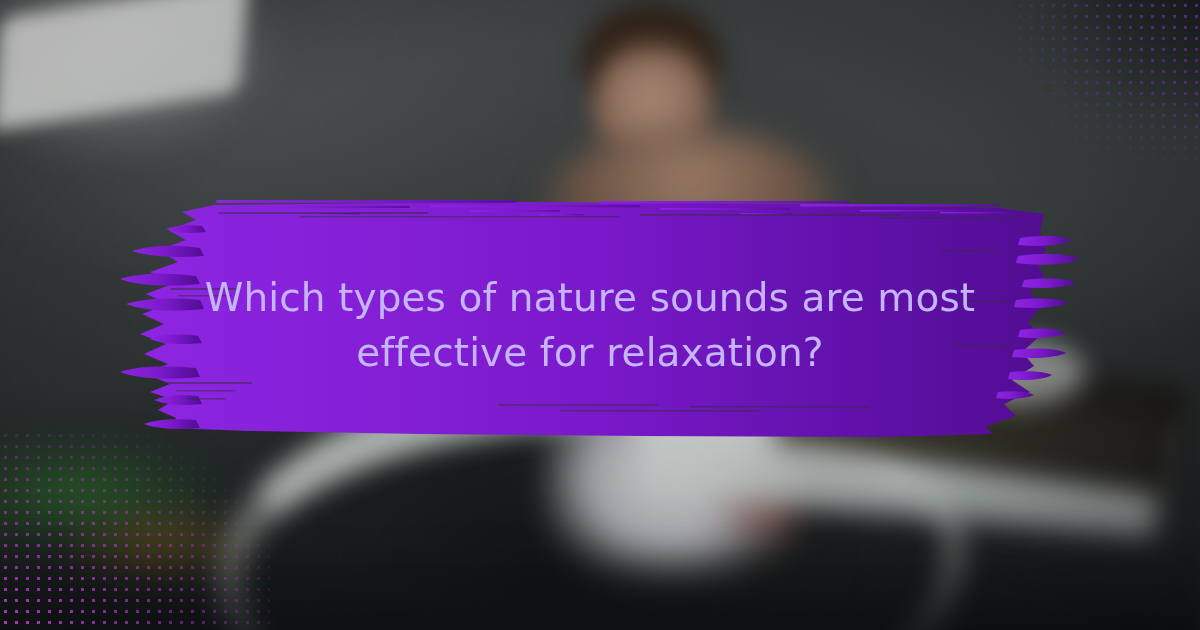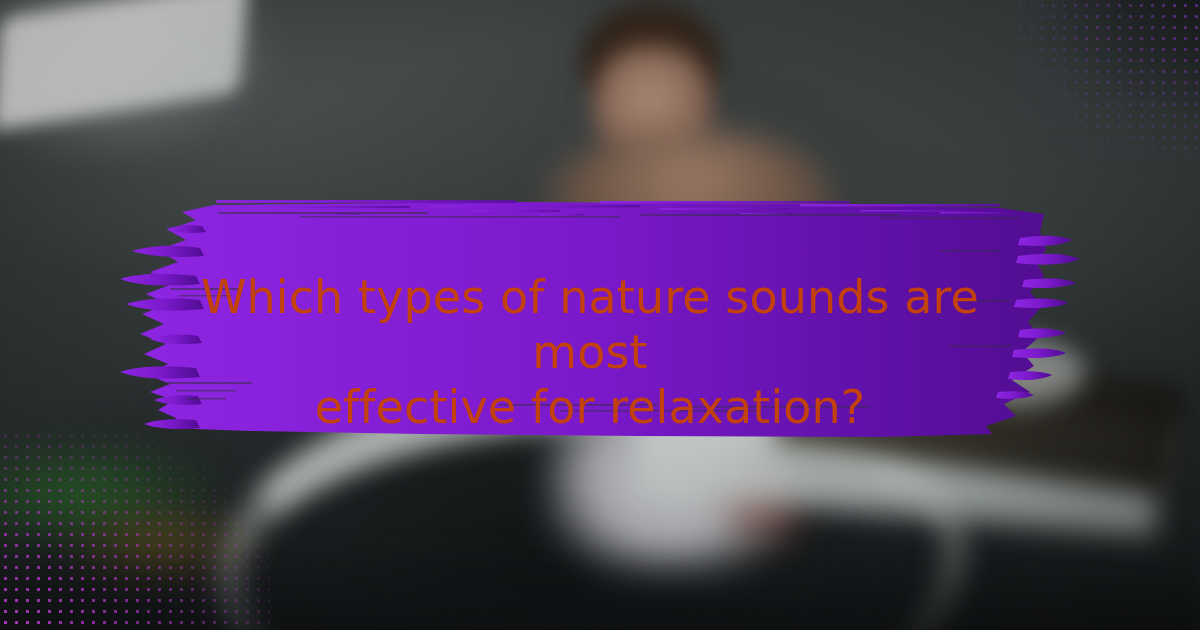--- a/index.html
+++ b/index.html
@@ -224,22 +224,22 @@
     height: 630px;
   }
 
   
   .headline {
     position: absolute;
     left: 190px;
     top: 270px;
     width: 800px;
     text-align: center;
-    color: #c2410c;
-    font-size: 46px;
+    color: #c4b5fd;
+    font-size: 39px;
     line-height: 55px;
     font-weight: 400;
     letter-spacing: .1px;
     white-space: pre-line;
   }
 </style>
 </head>
 <body>
 
 <div class="stage">

